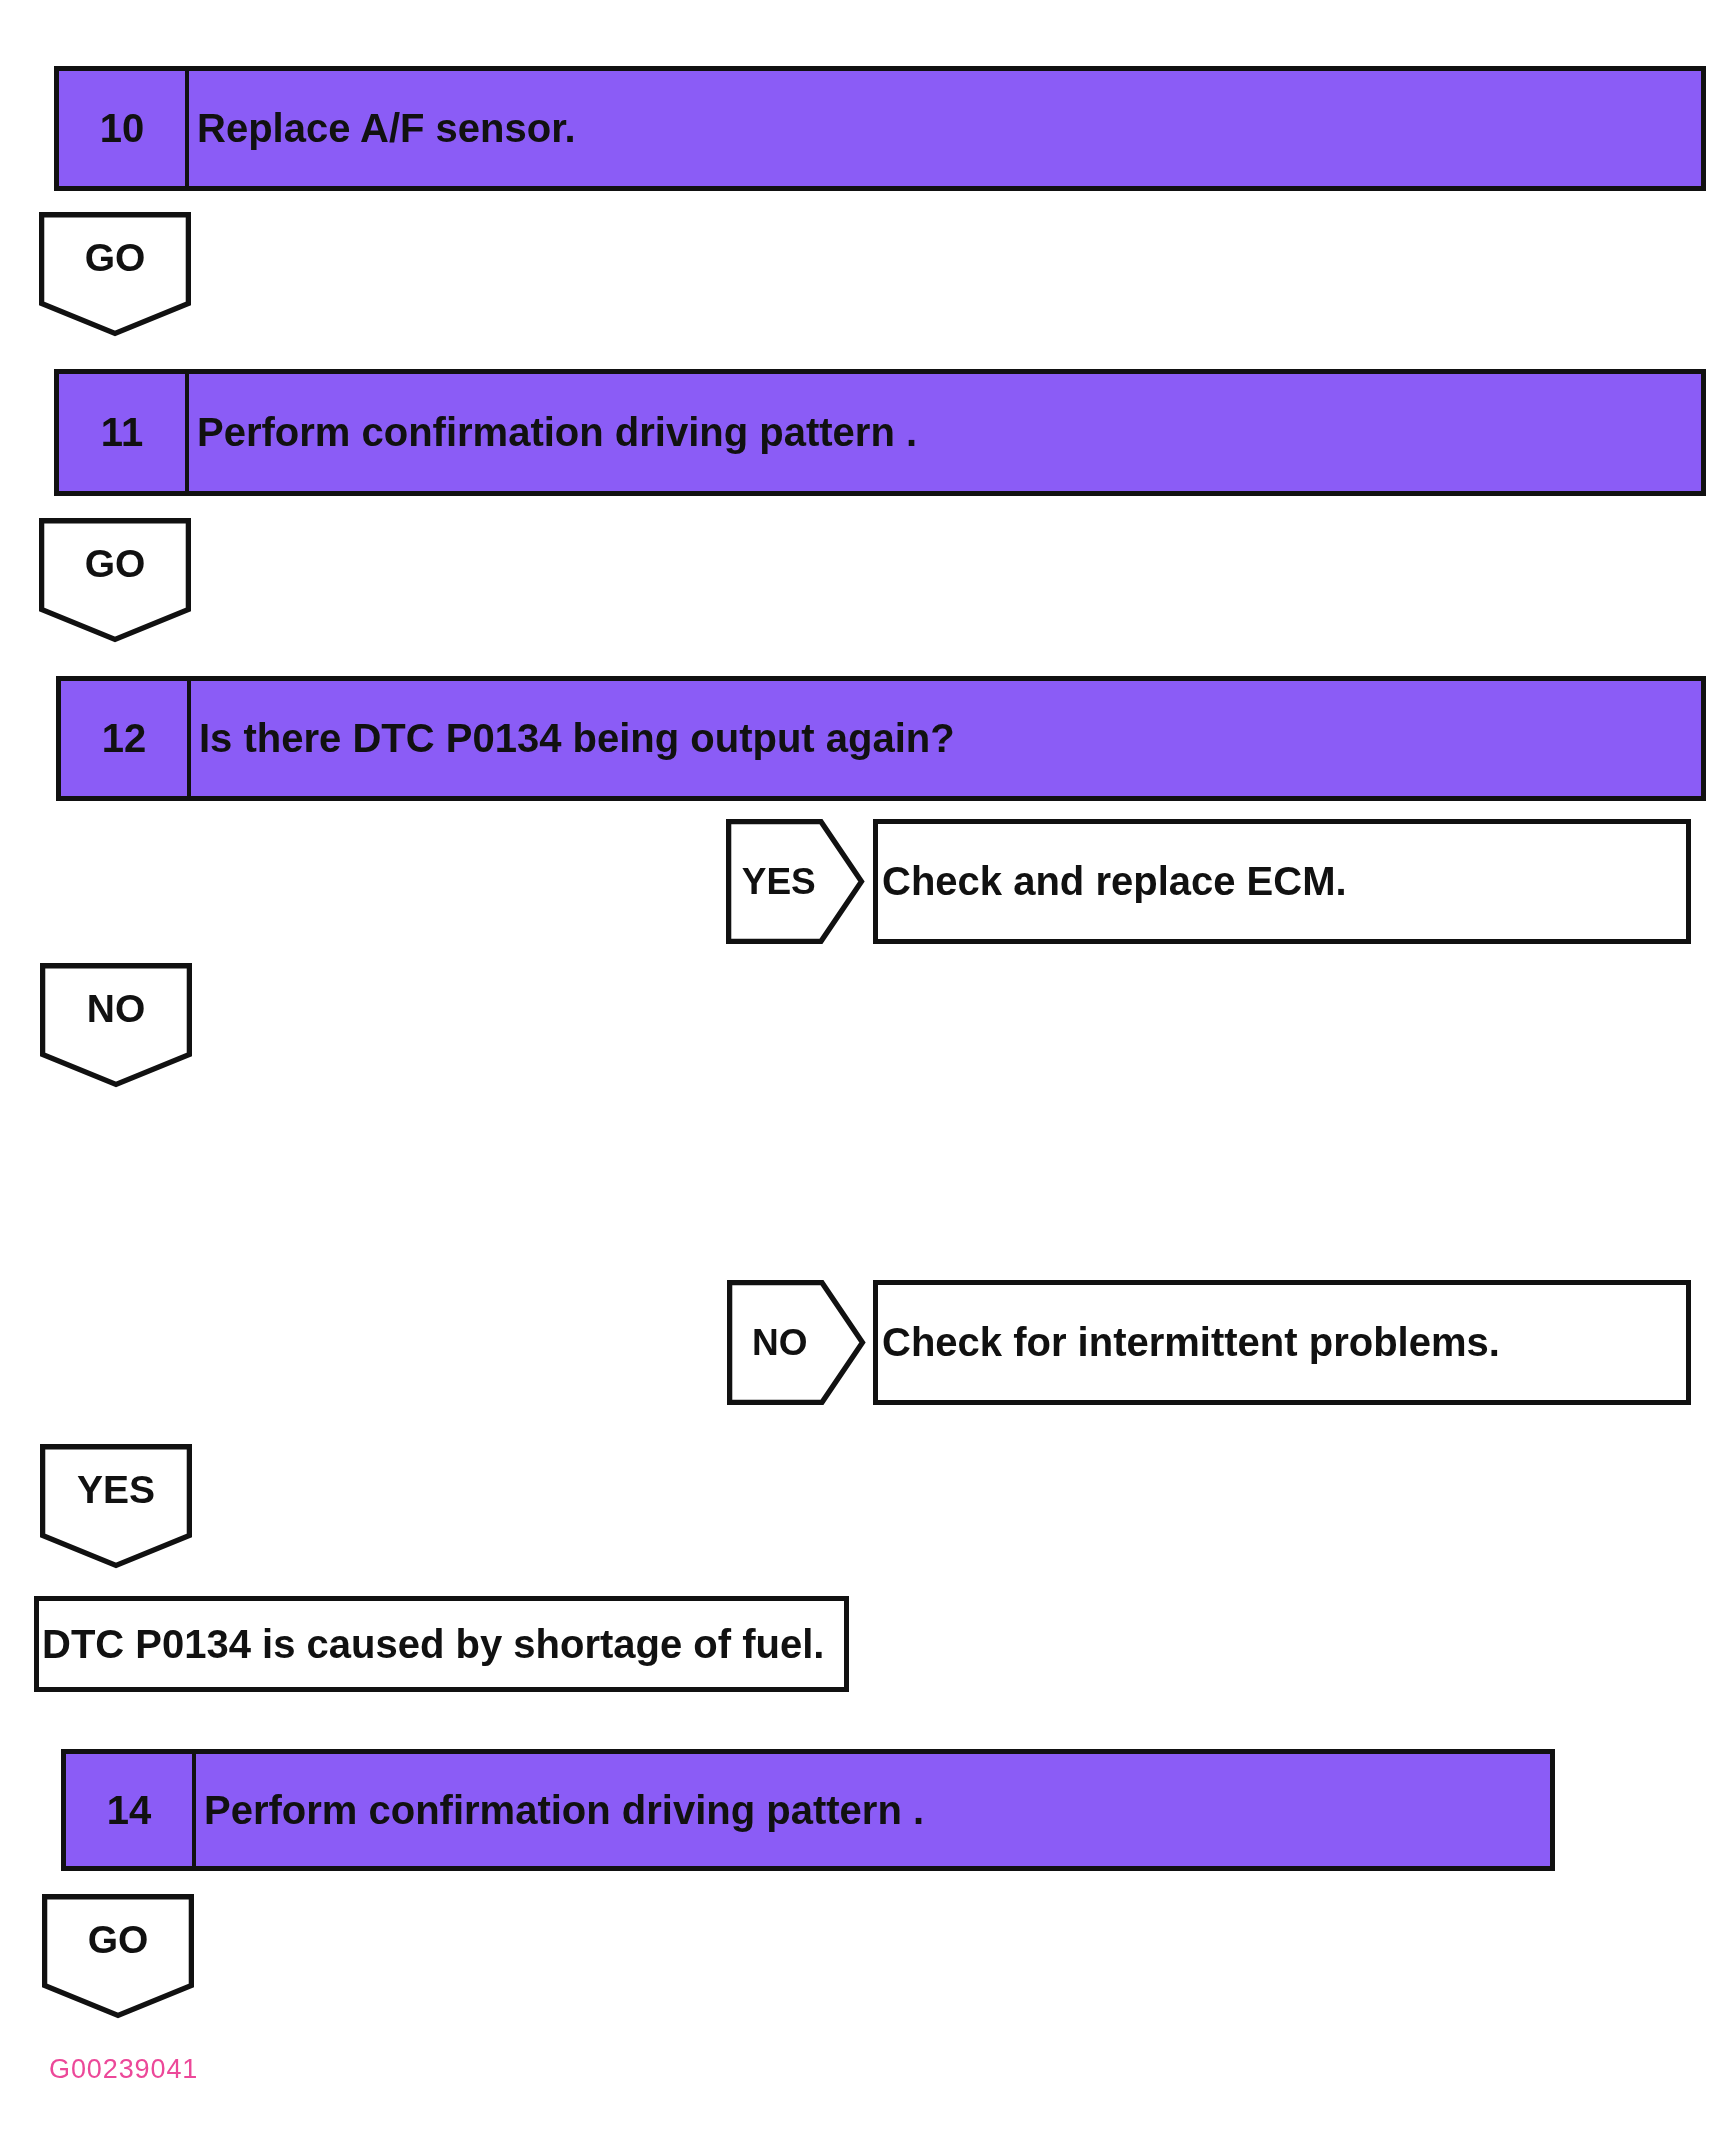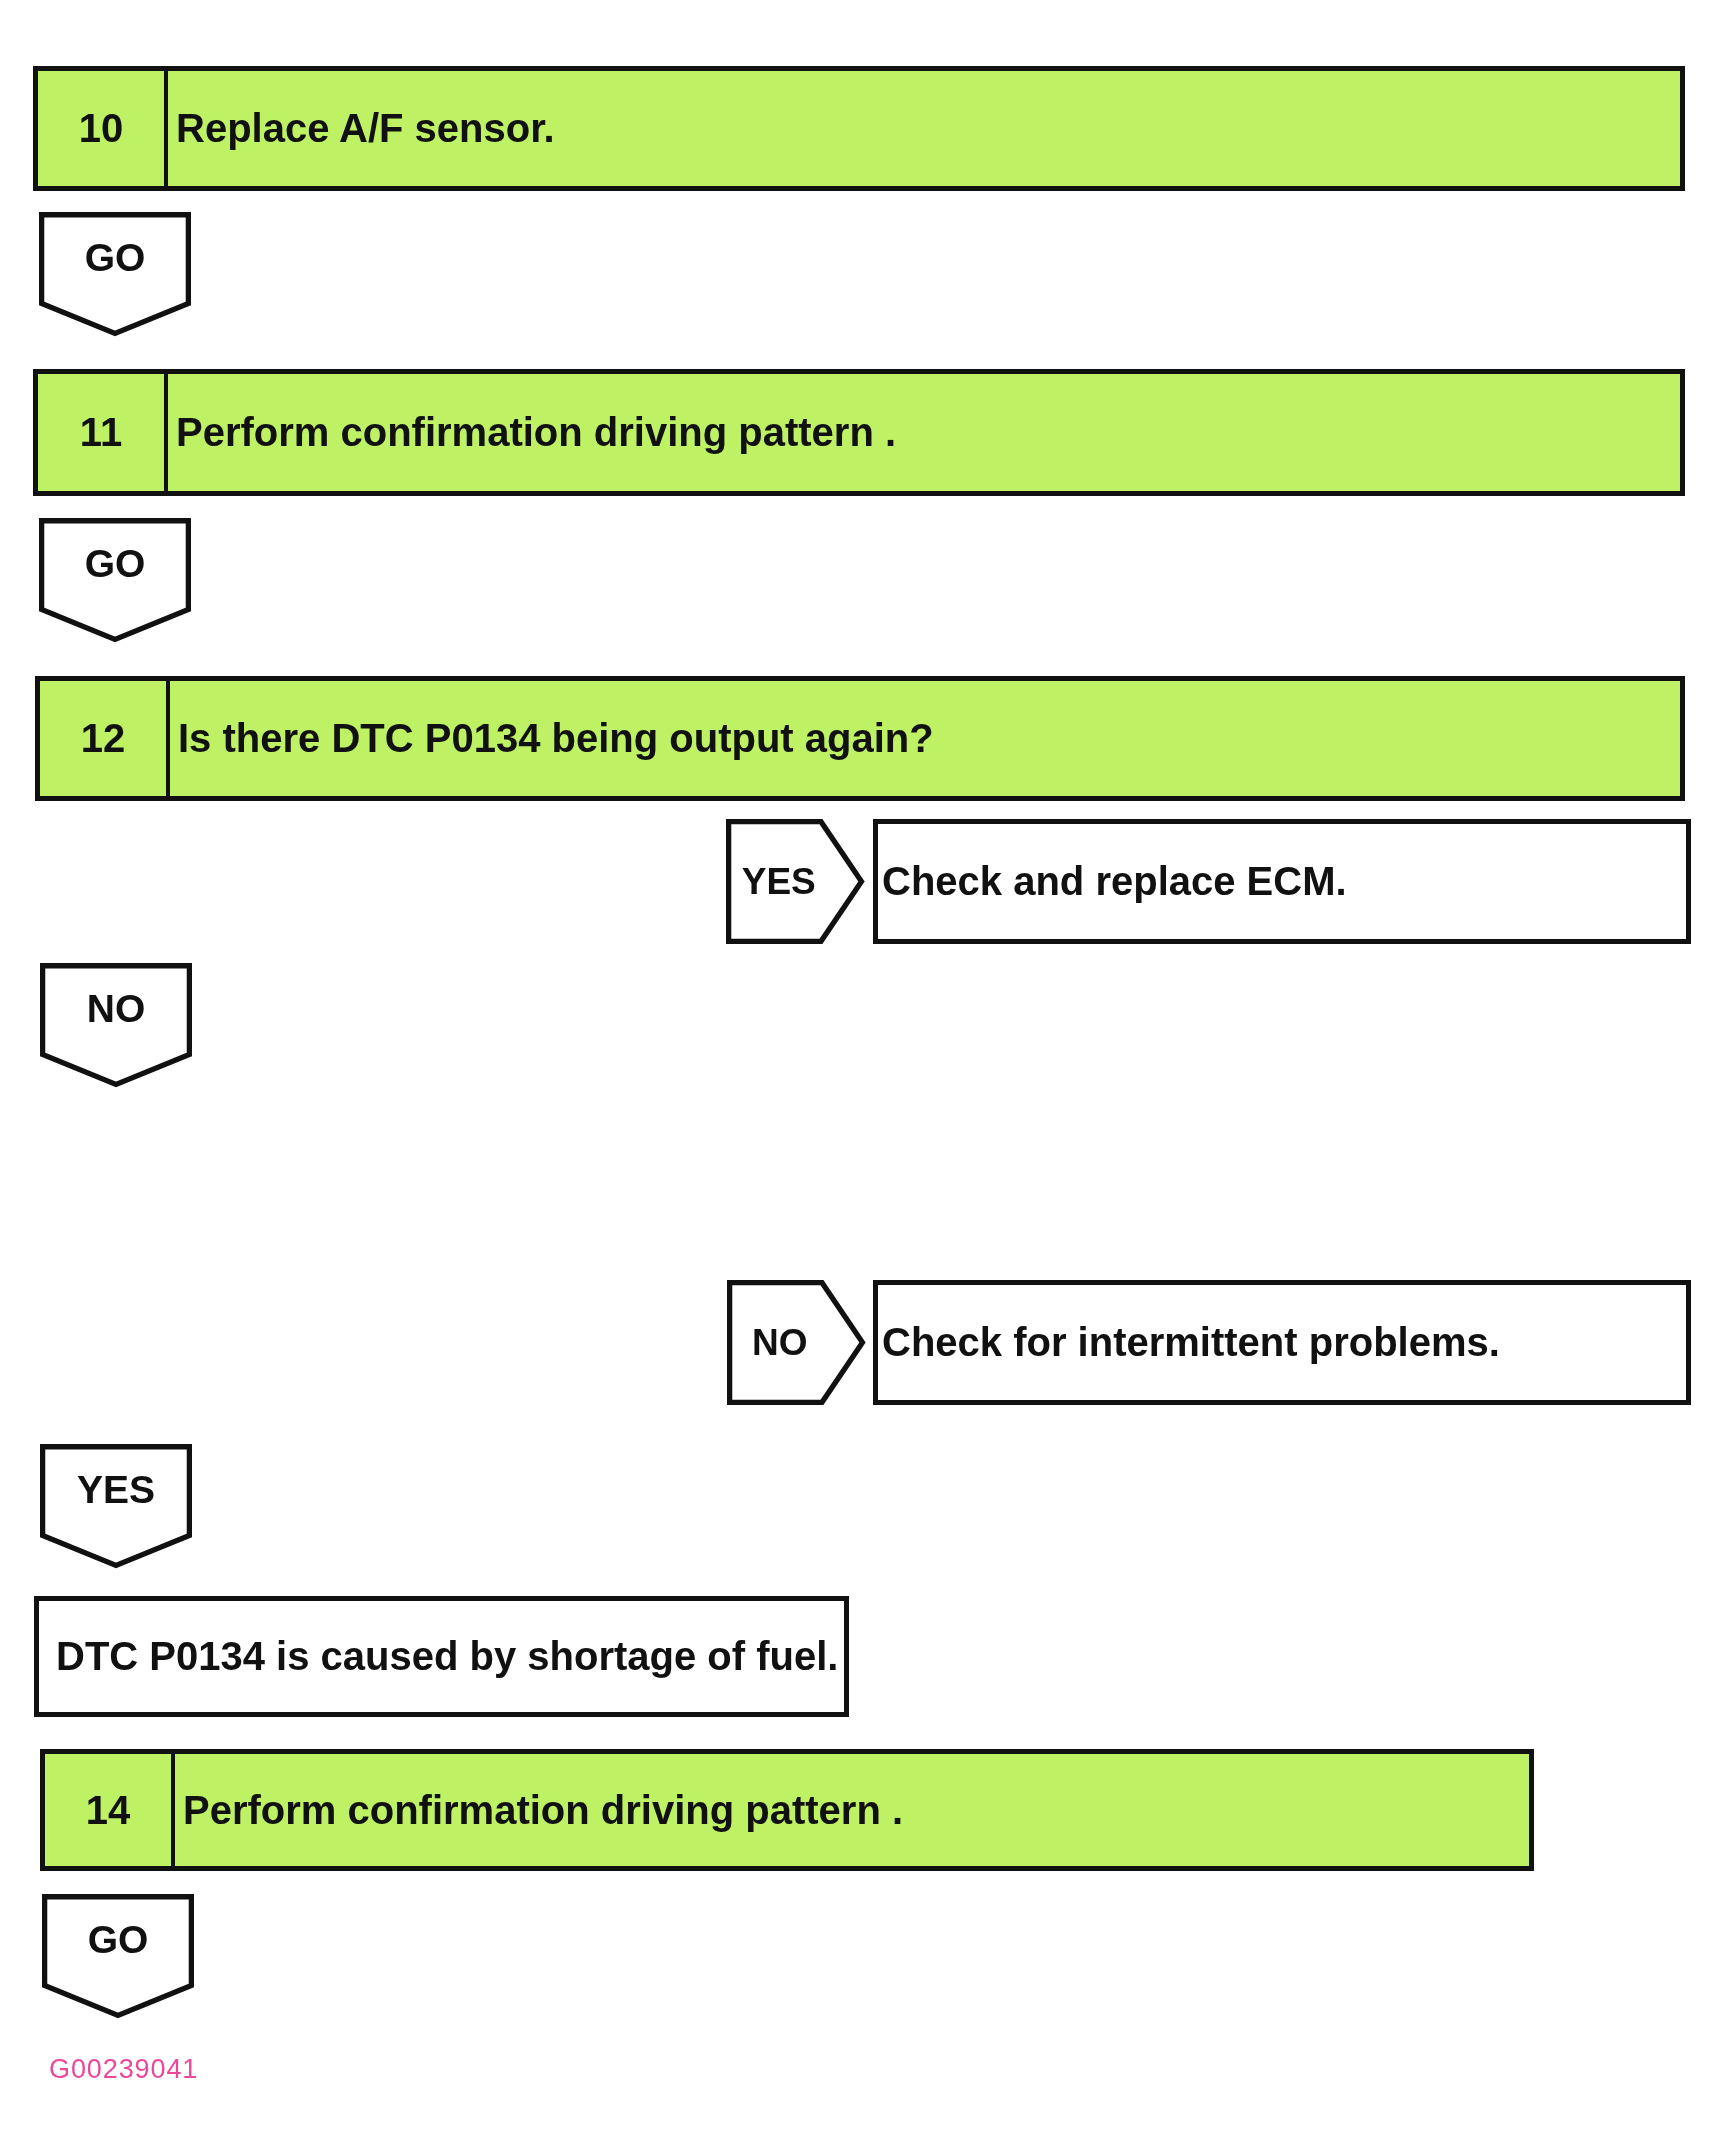--- a/index.html
+++ b/index.html
@@ -12,21 +12,22 @@
     color:#111111;
     overflow:hidden;
   }
   .canvas * { box-sizing:border-box; }
 
   
   .step {
     position:absolute;
     display:flex;
     border:5.3px solid #111111;
-    background:#bef264;
+    background:#8b5cf6;
+    margin-left:21px;
   }
   .step .num {
     flex:0 0 130px;
     border-right:4.4px solid #111111;
     display:flex;
     align-items:center;
     justify-content:center;
     font-weight:bold;
     font-size:40px;
   }
@@ -137,21 +138,21 @@
   </div>
   <div class="resultbox" style="left:873px; top:1280px; width:818px; height:125px;">Check for intermittent problems.</div>
 
   <div class="penta-down" style="left:40px; top:1444px;">
     <svg width="152" height="125" viewBox="0 0 173 142">
       <polygon points="3,3 170,3 170,104 86.5,138 3,104" fill="#ffffff" stroke="#111111" stroke-width="6" stroke-linejoin="miter"></polygon>
     </svg>
     <div class="plabel">YES</div>
   </div>
 
-  <div class="resultbox" style="left:34px; top:1596px; width:815px; height:121px; padding-left:17px;">DTC P0134 is caused by shortage of fuel.</div>
+  <div class="resultbox" style="left:34px; top:1596px; width:815px; height:96px; padding-left:3px;">DTC P0134 is caused by shortage of fuel.</div>
 
   <div class="step" style="left:40px; top:1749px; width:1494px; height:122px;">
     <div class="num">14</div>
     <div class="label">Perform confirmation driving pattern .</div>
   </div>
 
   <div class="penta-down" style="left:42px; top:1894px;">
     <svg width="152" height="125" viewBox="0 0 173 142">
       <polygon points="3,3 170,3 170,104 86.5,138 3,104" fill="#ffffff" stroke="#111111" stroke-width="6" stroke-linejoin="miter"></polygon>
     </svg>

